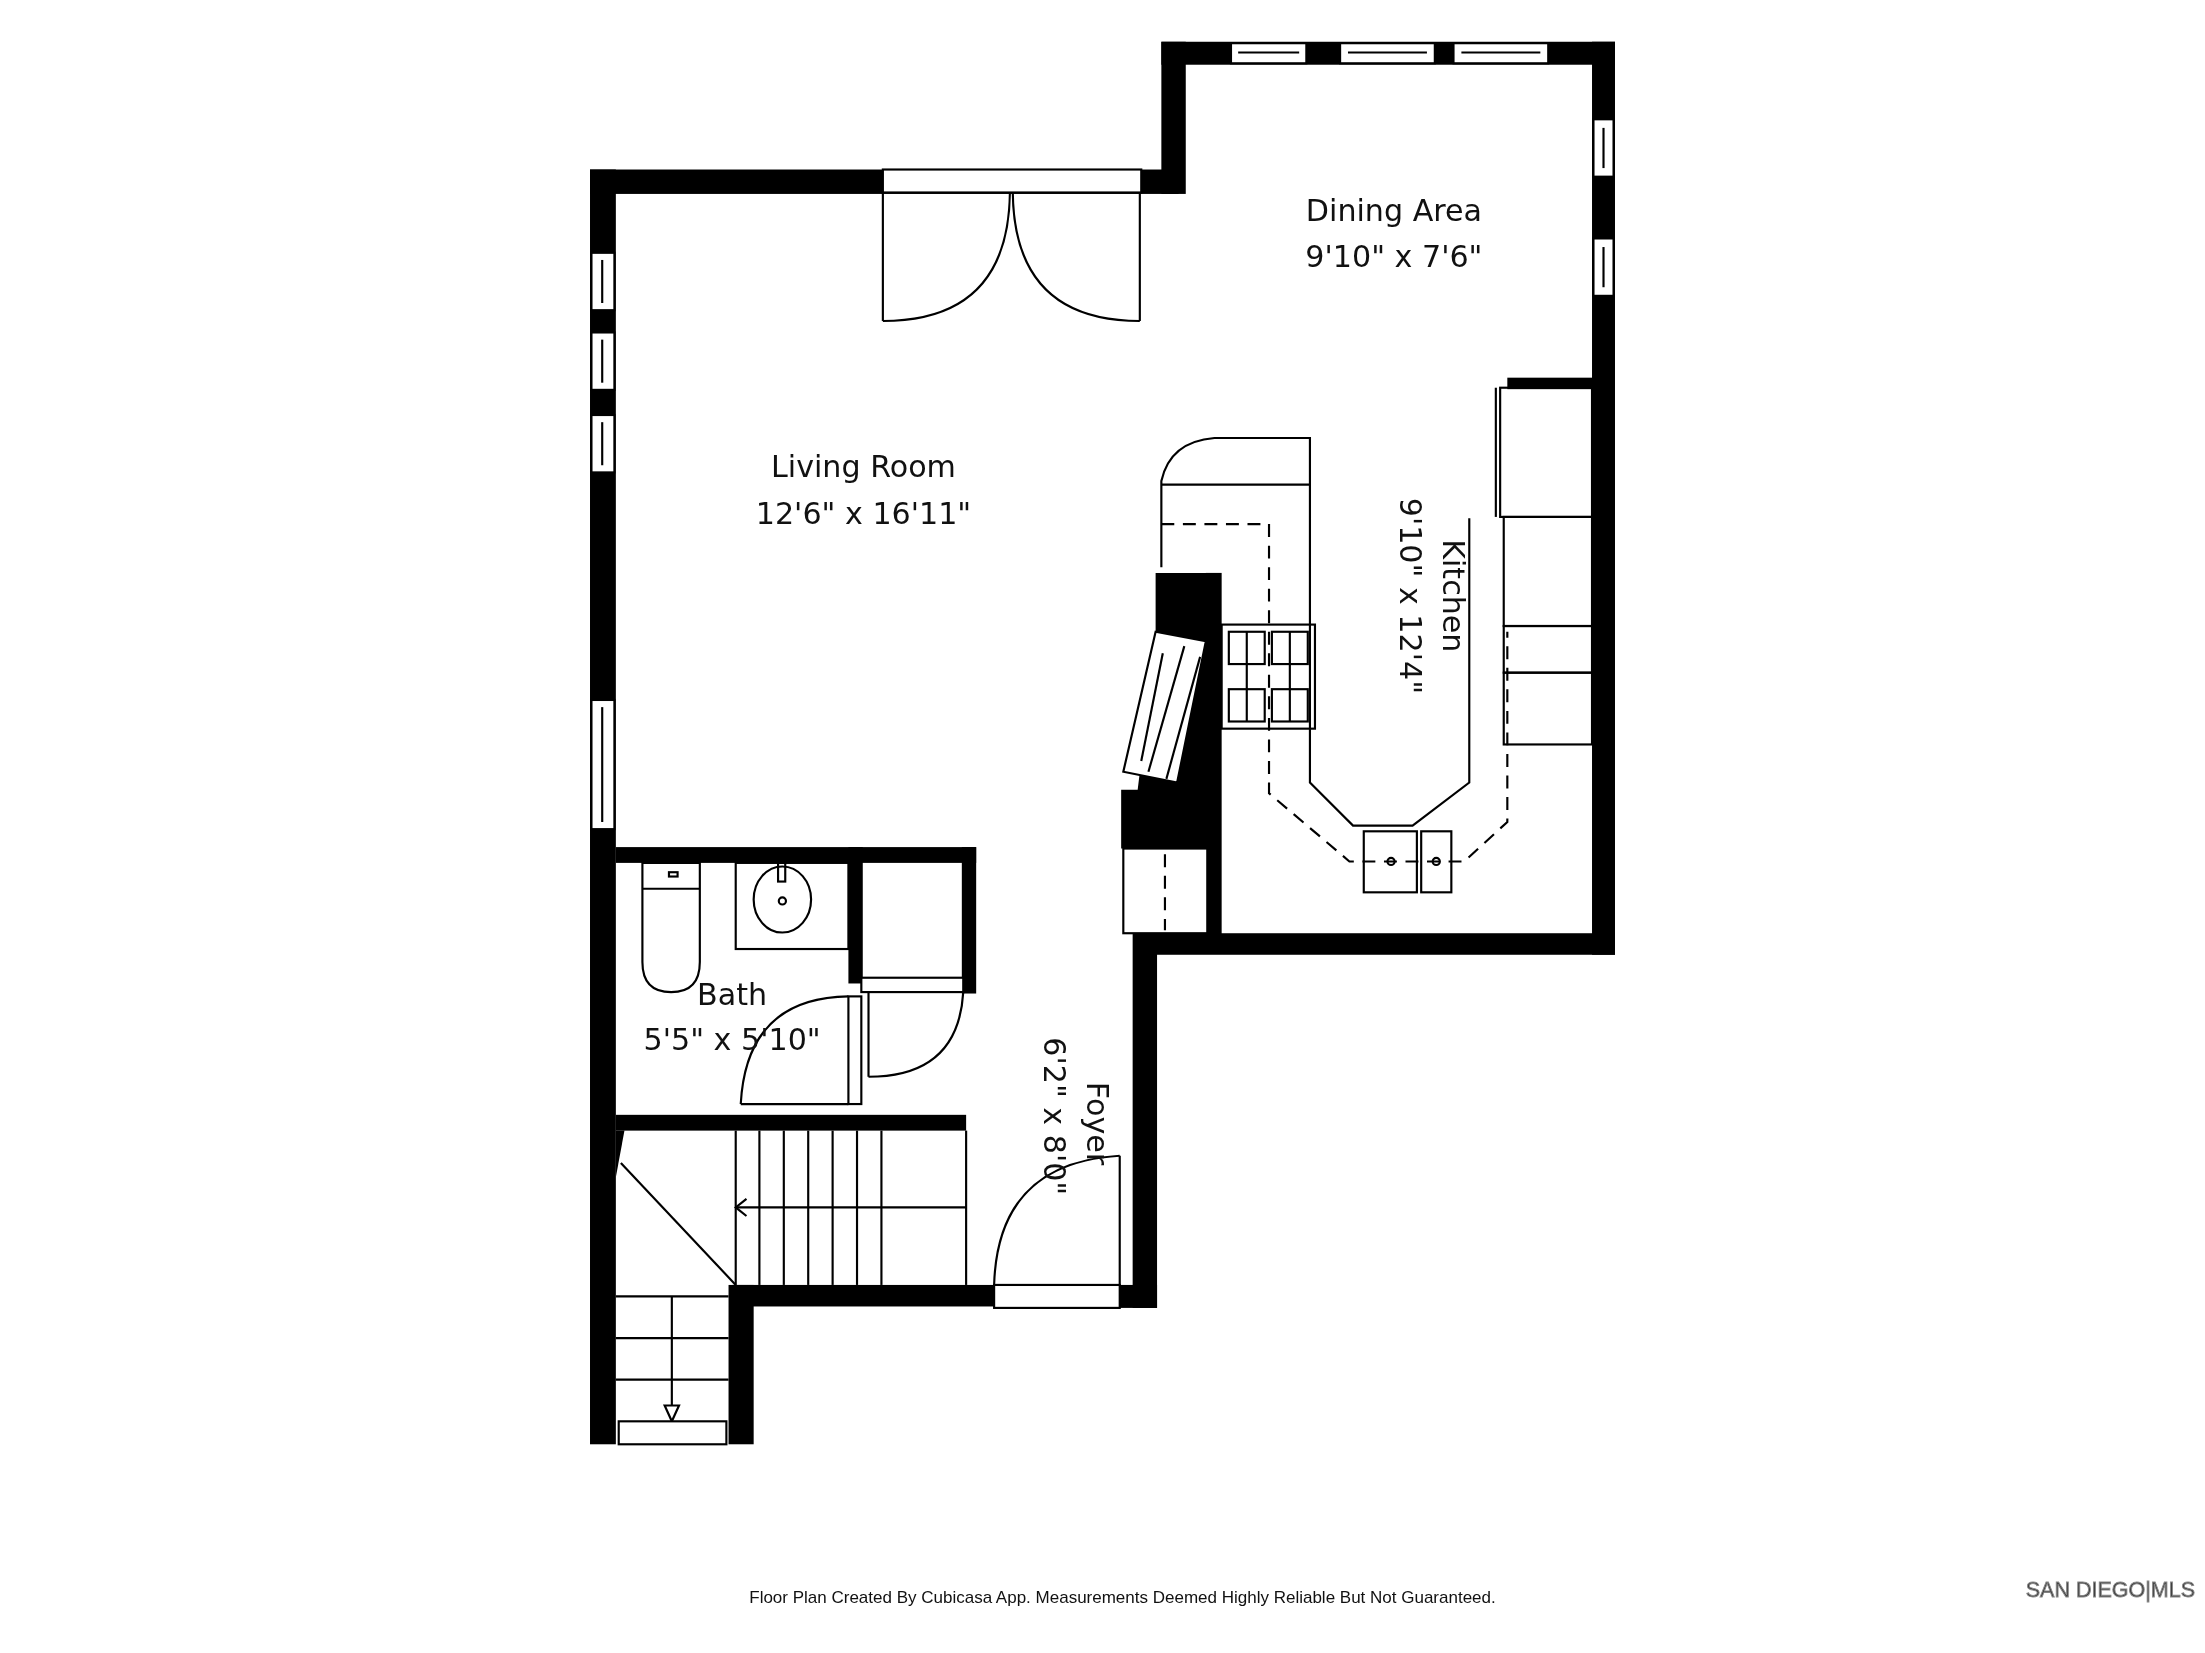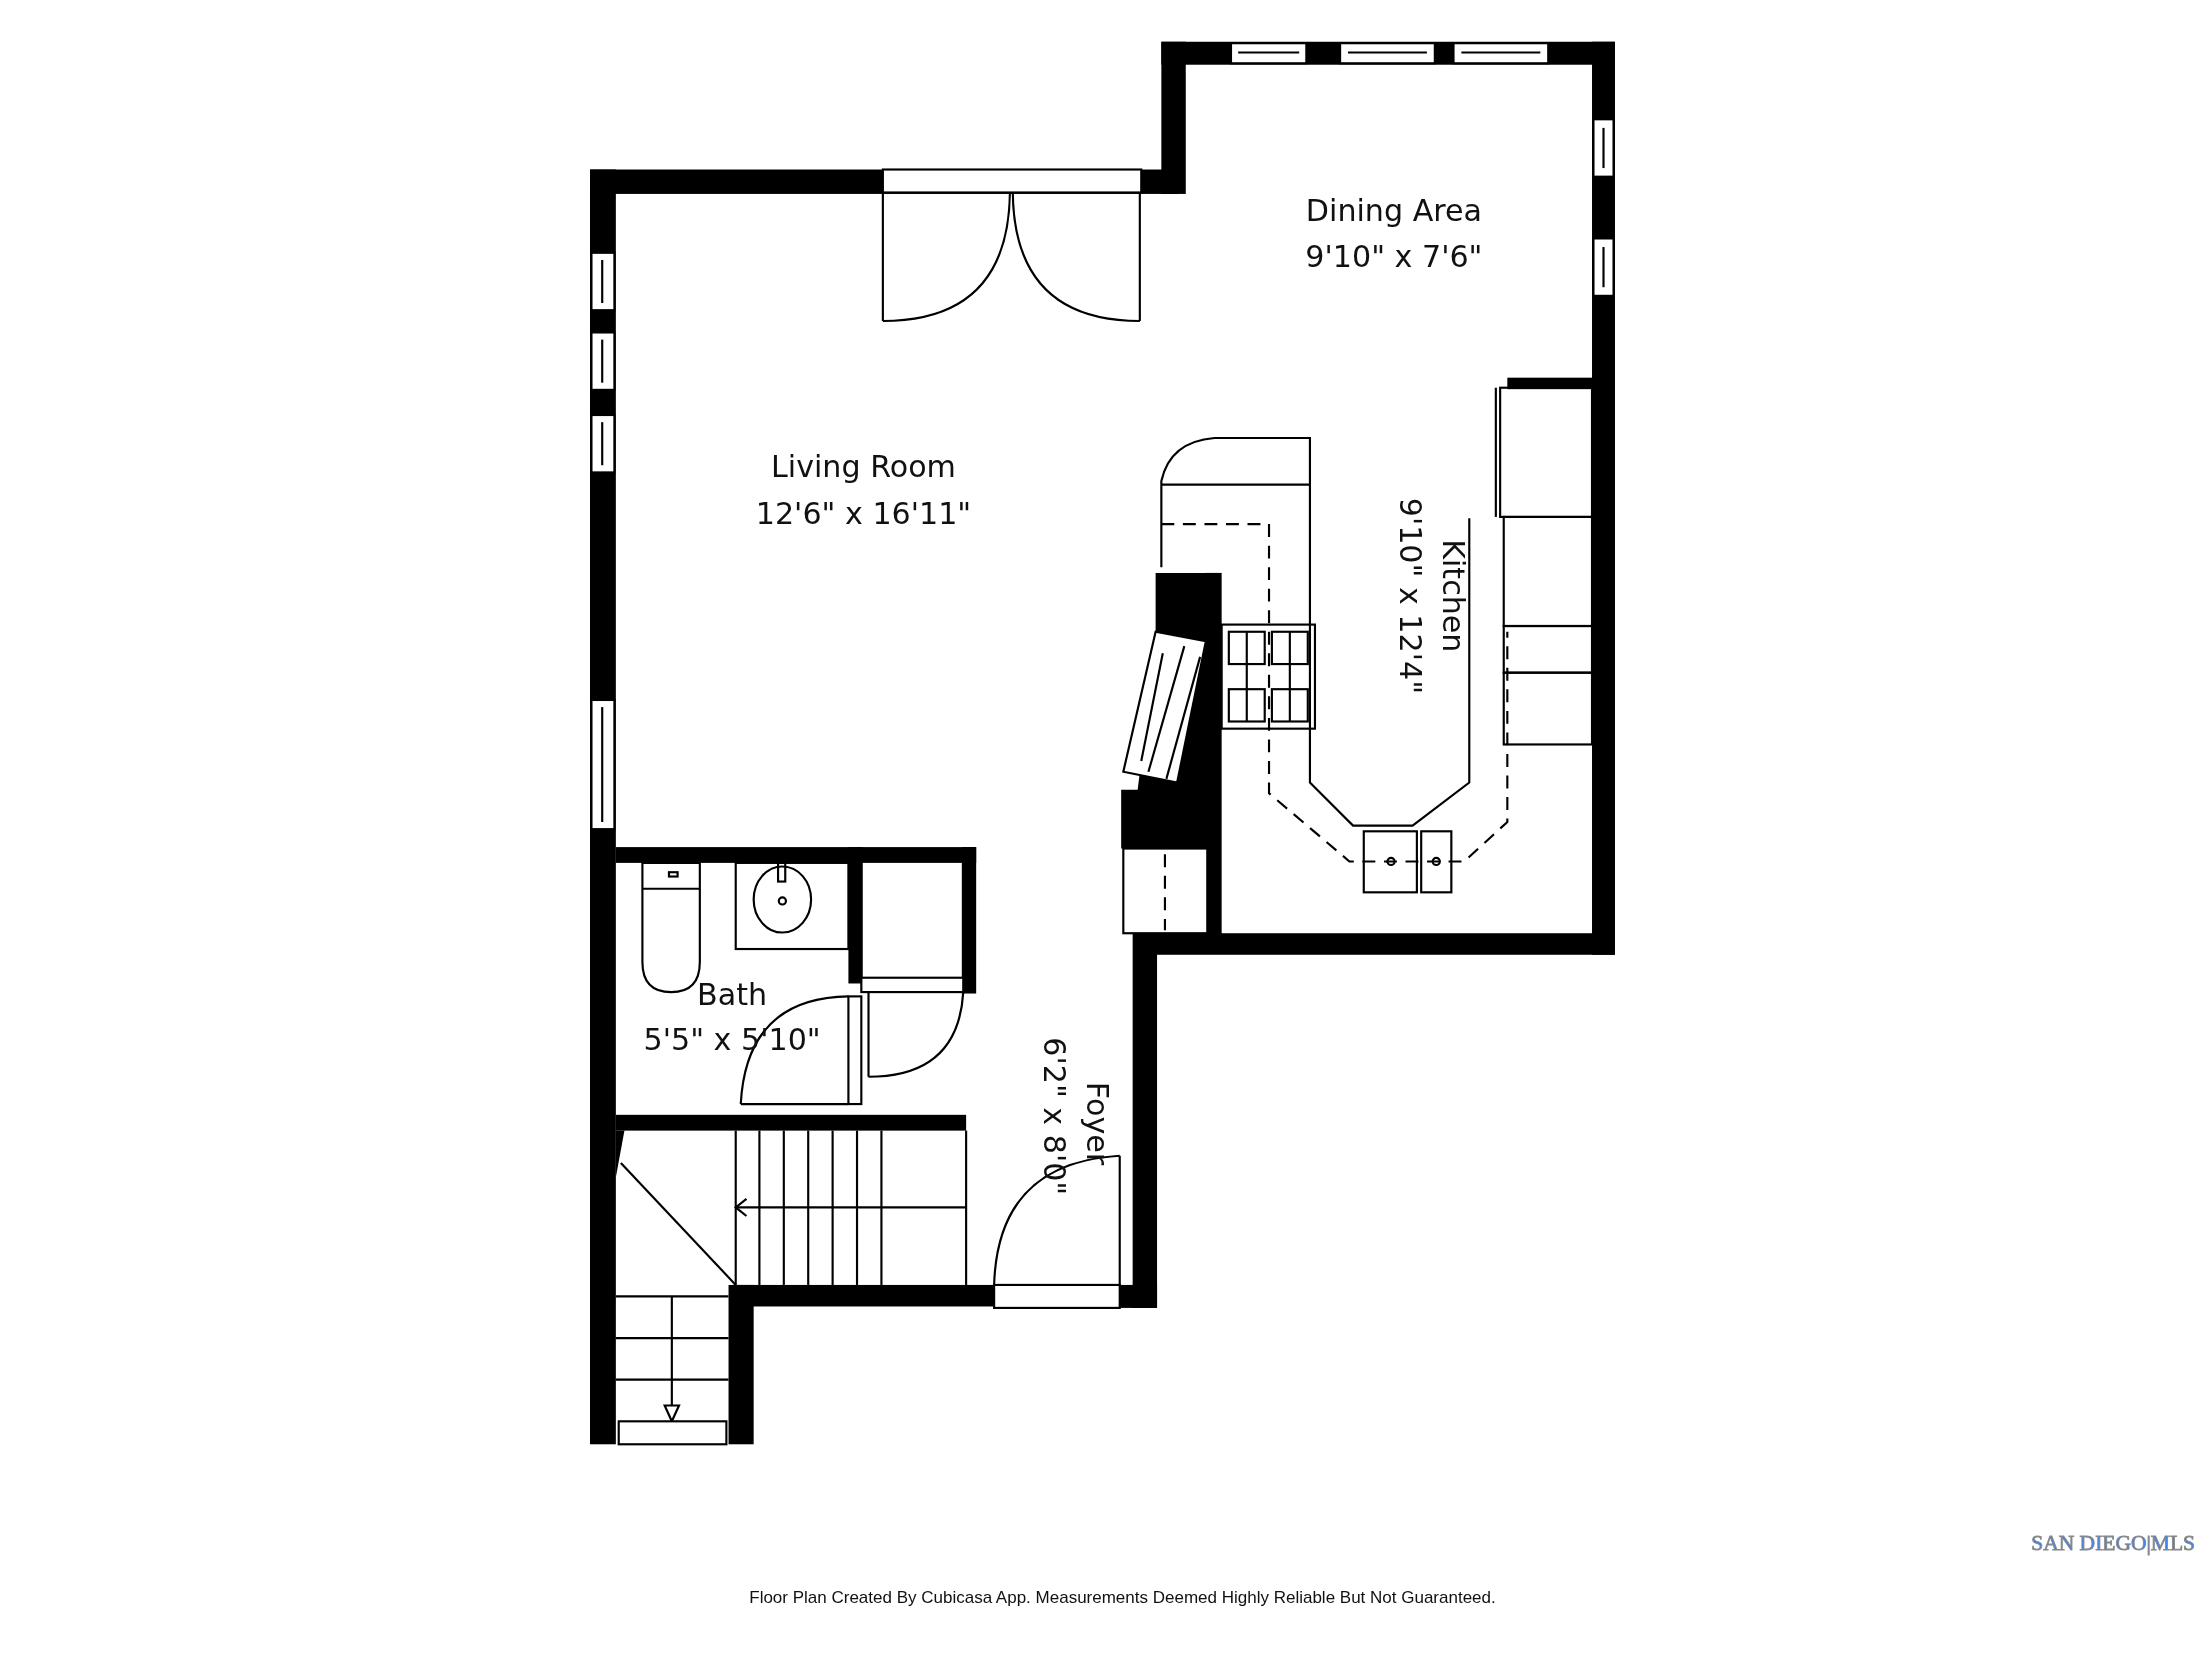--- a/index.html
+++ b/index.html
@@ -1,20 +1,20 @@
 <!DOCTYPE html>
 <html style="font-size:11.5px"><head>
 <meta charset="utf-8">
 <style>
   html,body{margin:0;padding:0;background:#ffffff;}
   body{width:2205px;height:1654px;position:relative;overflow:hidden;font-family:"DejaVu Sans","Liberation Sans",sans-serif;}
   svg{position:absolute;left:0;top:0;}
   .lbl{font-family:"DejaVu Sans","Liberation Sans",sans-serif;font-size:42px;fill:#111;}
   .foot{position:absolute;left:0;width:2205px;top:1588px;text-align:center;font-family:"Liberation Sans",sans-serif;font-size:17px;color:#111;margin-left:20px;}
-  .mls{position:absolute;right:10px;top:1531px;font-family:Liberation Serif, serif;font-size:21.5px;color:#3b82f6;-webkit-text-stroke:0.9px #8a8a8a;letter-spacing:0px;}
+  .mls{position:absolute;right:10px;top:1578px;font-family:Liberation Sans, sans-serif;font-size:21.5px;color:#404040;-webkit-text-stroke:0.9px #8a8a8a;letter-spacing:0px;}
   .w{fill:#000;}
   .ln{fill:none;stroke:#000;stroke-width:3;}
   .win{fill:#fff;stroke:#000;stroke-width:3;}
   .dash{fill:none;stroke:#000;stroke-width:3;stroke-dasharray:18 12;}
 </style>
 </head>
 <body>
 
 <svg width="2205" height="1654" viewBox="0 0 3072 2304" xmlns="http://www.w3.org/2000/svg">
 

